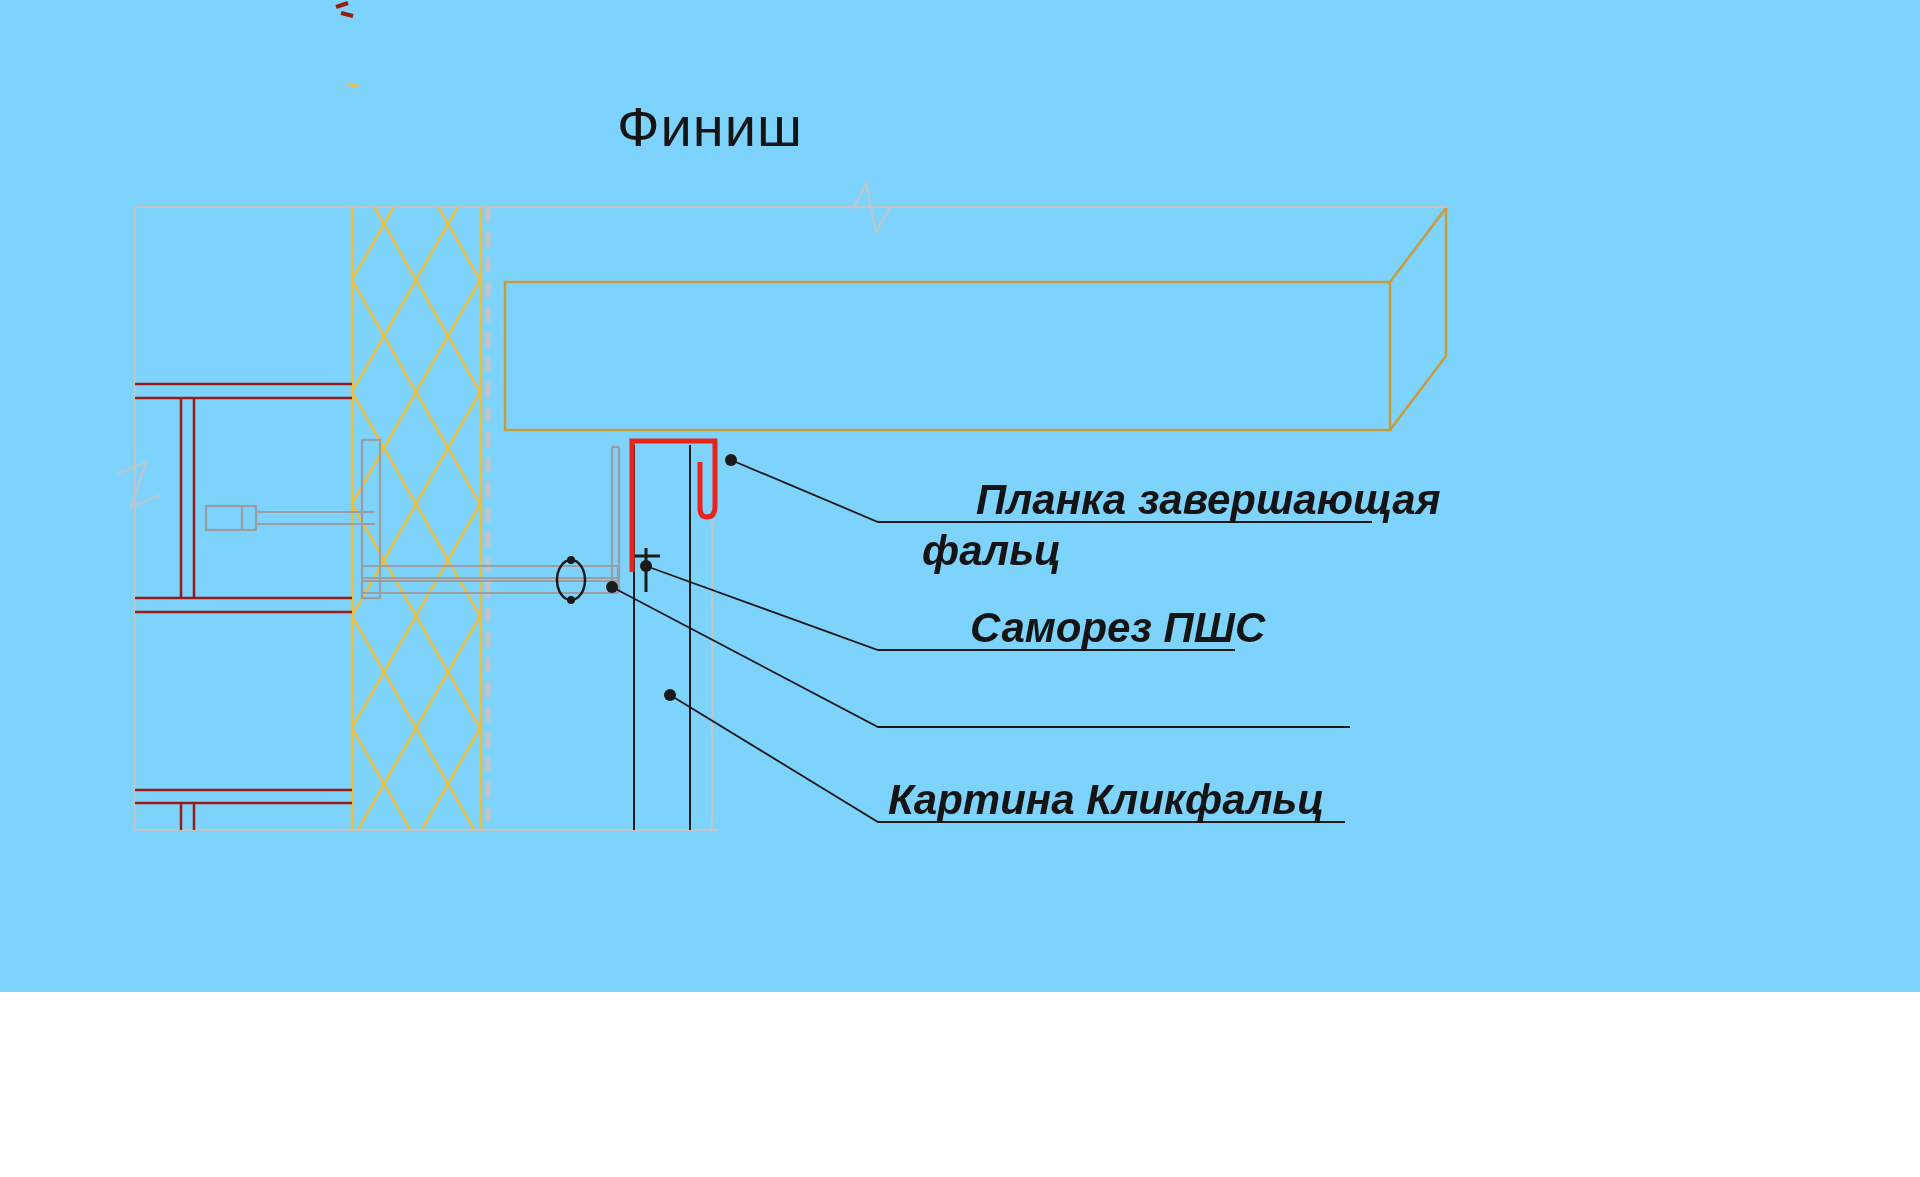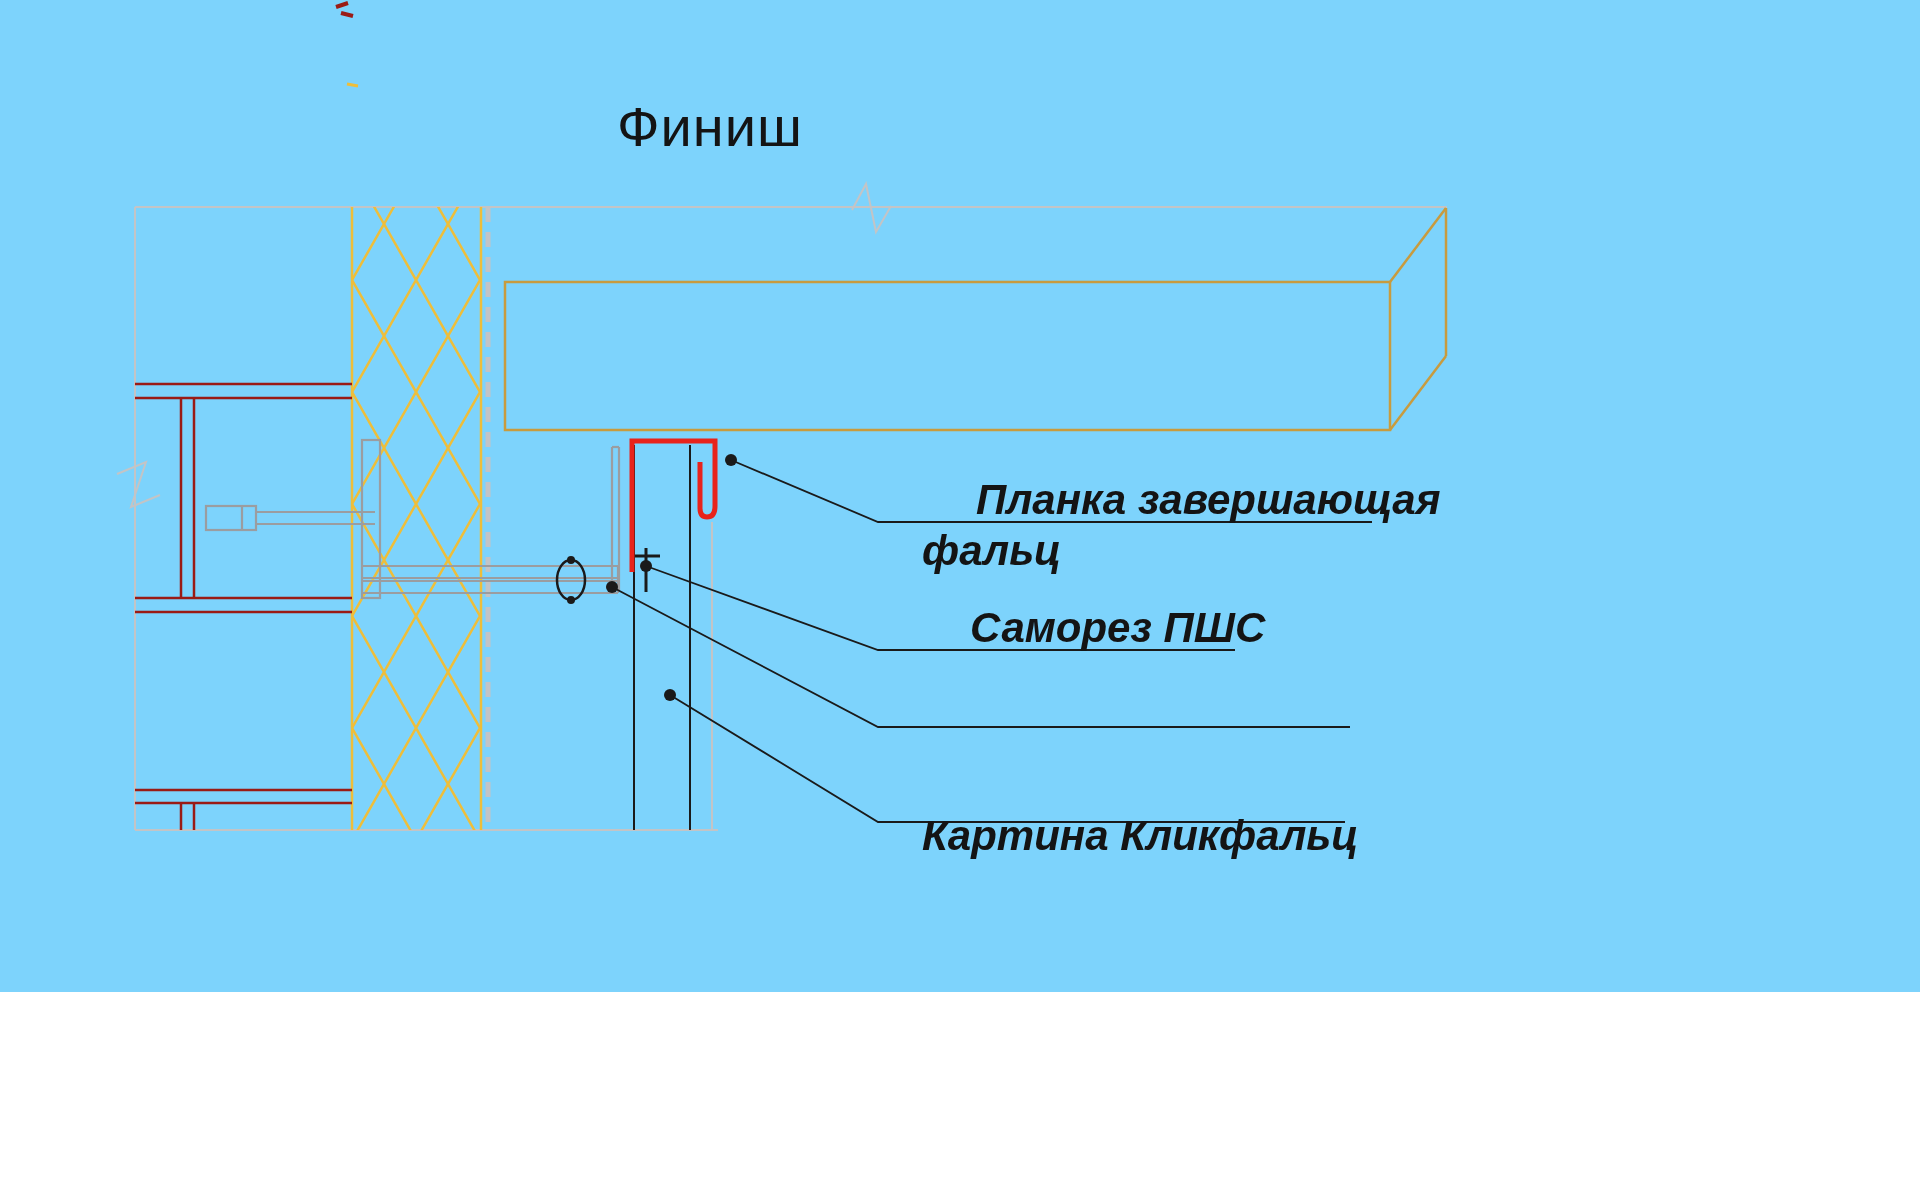--- a/index.html
+++ b/index.html
@@ -121,15 +121,15 @@
     </g>
 
     <path d="M 632 572 L 632 441 L 715 441 L 715 506 Q 715 517 707 517 Q 700 517 700 508 L 700 462" fill="none" stroke-width="5" stroke-linejoin="miter" stroke="#e8231b"></path>
   </svg>
 
   <div class="title">Финиш</div>
 
   <div class="label" style="left:976px; top:476px;">Планка завершающая</div>
   <div class="label" style="left:922px; top:527px;">фальц</div>
   <div class="label" style="left:928px; top:604px;margin-left:42px;">Саморез ПШС</div>
-  <div class="label" style="left:922px; top:776px;margin-top:36px;">Картина Кликфальц</div>
+  <div class="label" style="left:888px; top:776px;">Картина Кликфальц</div>
 
 </div>
 
 </body></html>

